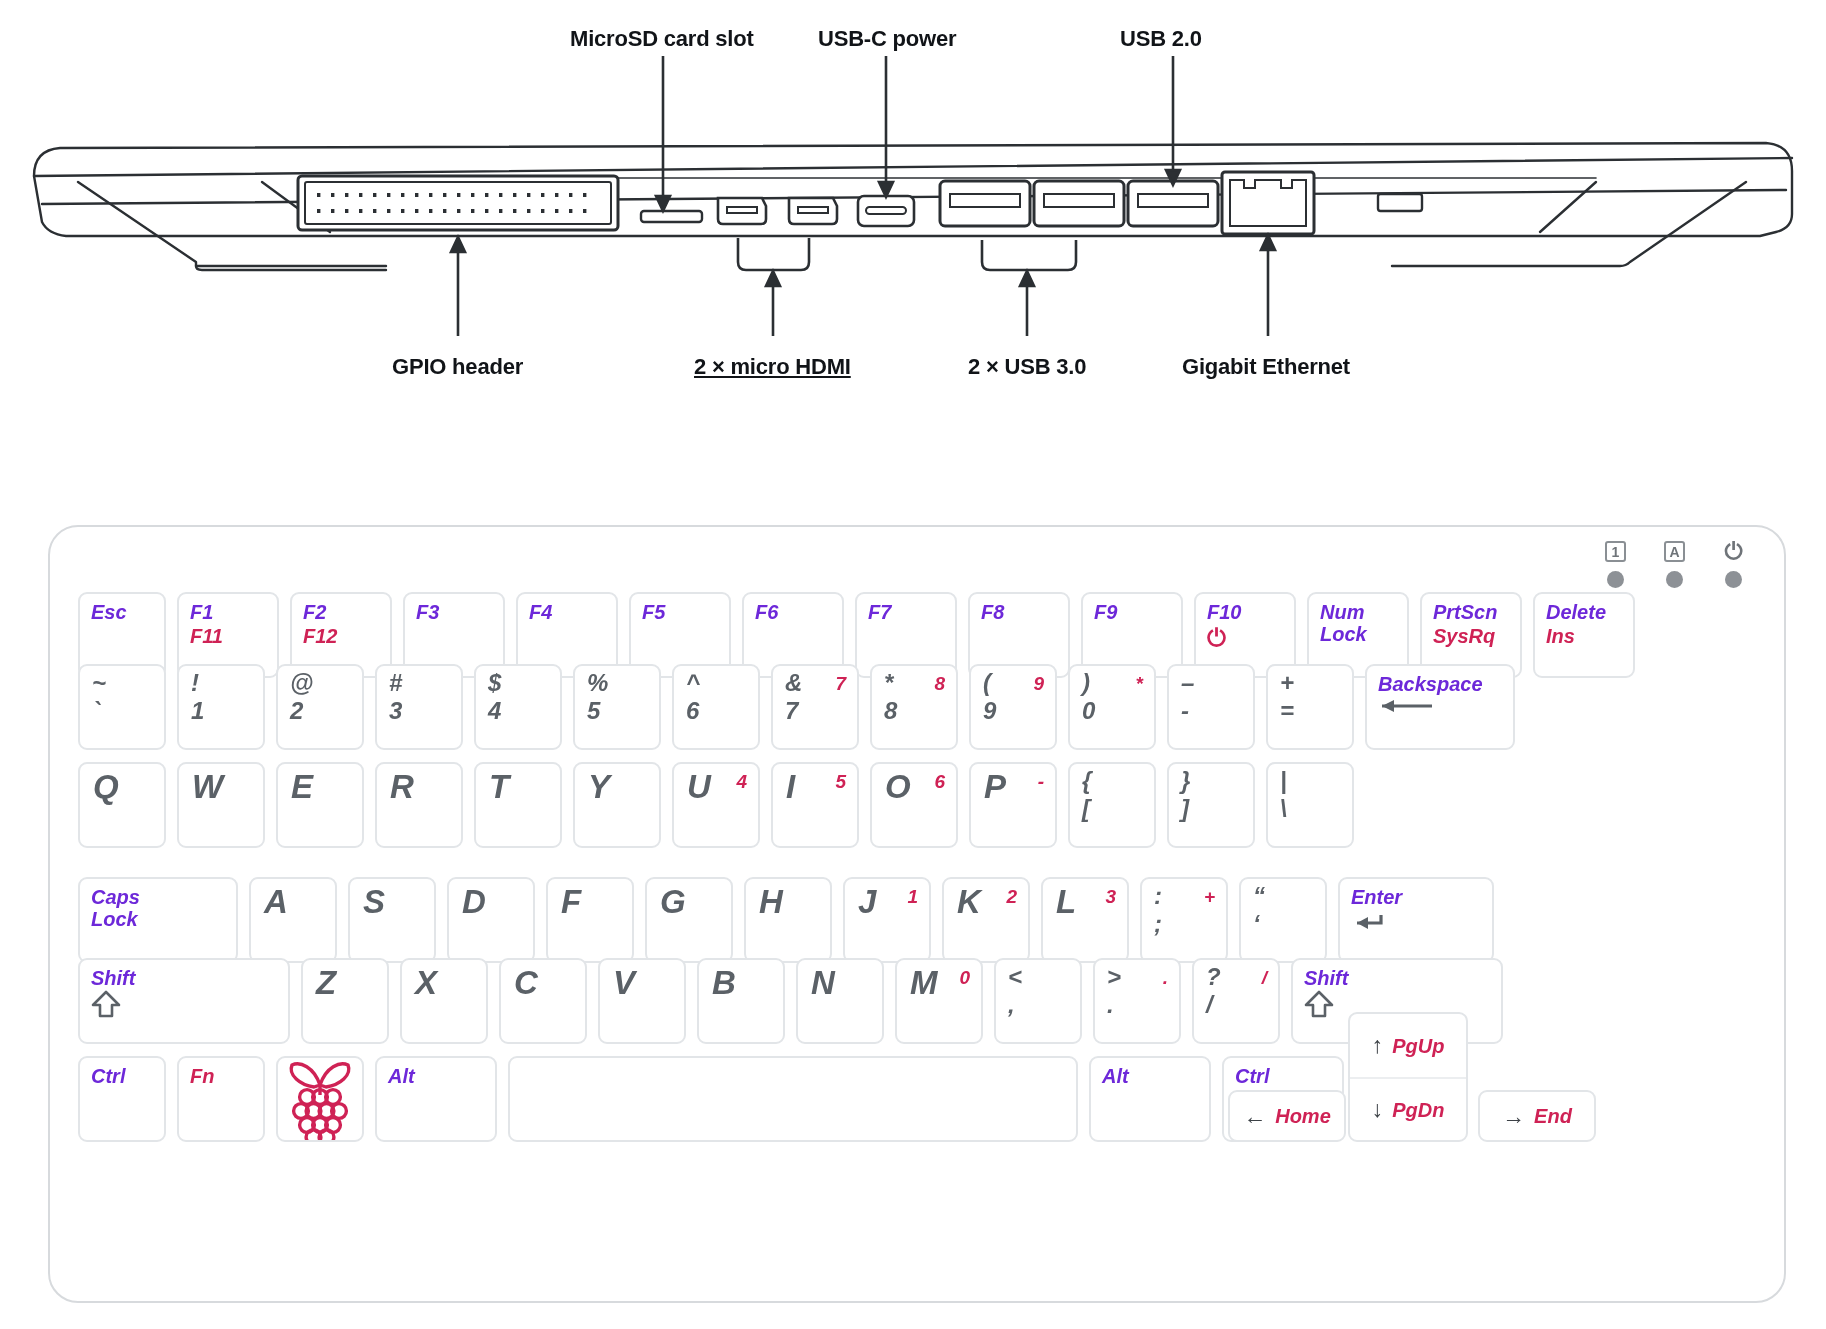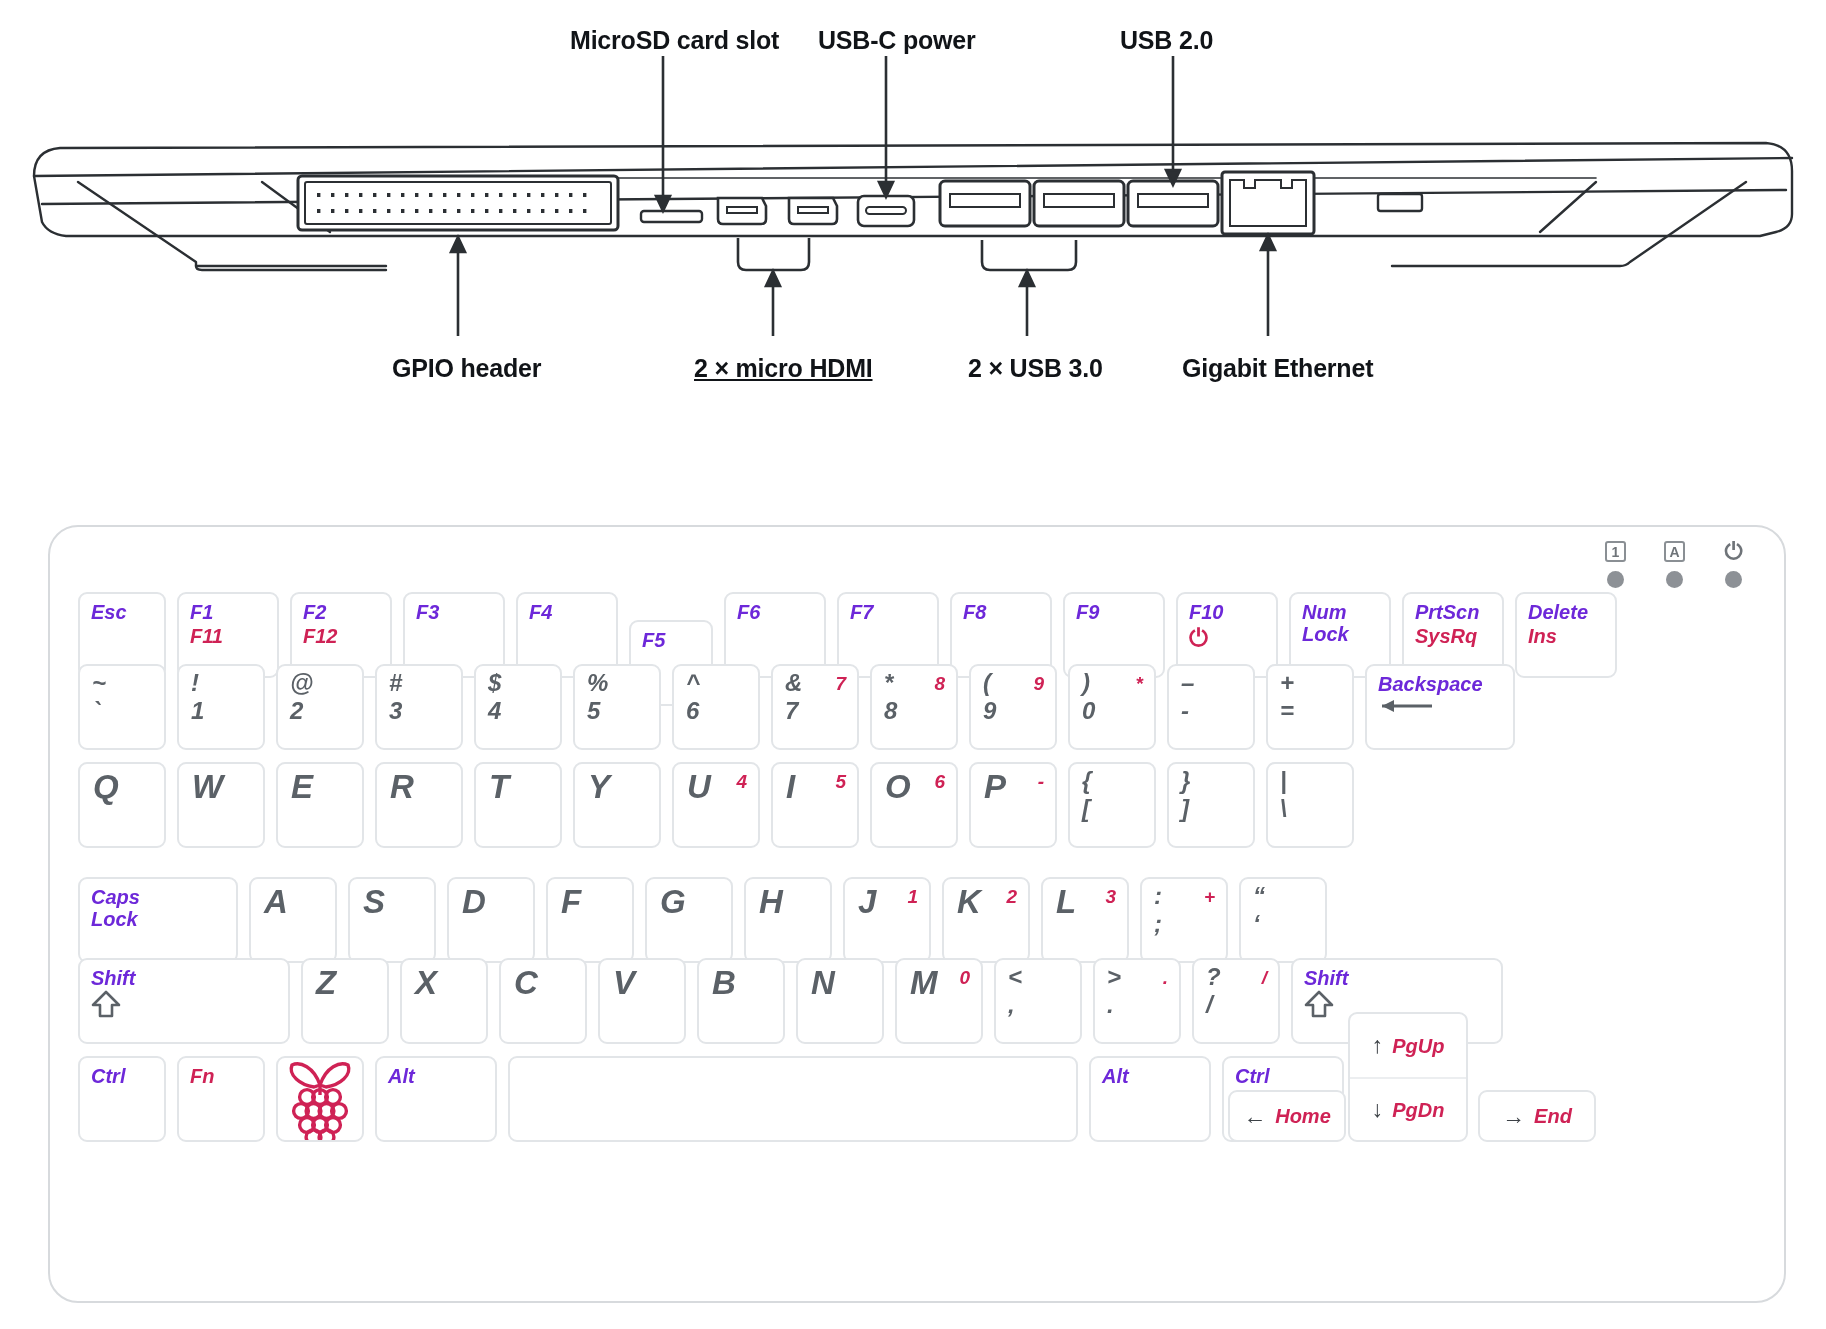--- a/index.html
+++ b/index.html
@@ -13,21 +13,21 @@
     overflow:hidden;
   }
 
   
   #device-diagram { position:absolute; left:0; top:0; width:1826px; height:460px; }
   #device-diagram svg { display:block; }
 
   .callout-label {
     position:absolute;
     font-weight:bold;
-    font-size:25px;
+    font-size:22px;
     color:#111418;
     white-space:nowrap;
     letter-spacing:-0.2px;
   }
 
   
   #keyboard {
     position:absolute;
     left:48px; top:525px;
     width:1738px; height:778px;
@@ -313,21 +313,21 @@
       <div class="key" style="width: 102px; height: 86px; margin-right: 11px;">
         <div class="tl">F2</div>
         <div class="red-sub">F12</div>
       </div>
       <div class="key" style="width: 102px; height: 86px; margin-right: 11px;">
         <div class="tl">F3</div>
       </div>
       <div class="key" style="width: 102px; height: 86px; margin-right: 11px;">
         <div class="tl">F4</div>
       </div>
-      <div class="key" style="width: 84px; height: 86px; margin-right: 11px; margin-top: 28px;">
+      <div class="key" style="width: 102px; height: 86px; margin-right: 11px;">
         <div class="tl">F5</div>
       </div>
       <div class="key" style="width: 102px; height: 86px; margin-right: 11px;">
         <div class="tl">F6</div>
       </div>
       <div class="key" style="width: 102px; height: 86px; margin-right: 11px;">
         <div class="tl">F7</div>
       </div>
       <div class="key" style="width: 102px; height: 86px; margin-right: 11px; padding-left: 41px;">
         <div class="tl">F8</div>
@@ -500,20 +500,27 @@
         <div class="tr">3</div>
       </div>
       <div class="key" style="width: 88px; height: 86px; margin-right: 11px;">
         <div class="sym-top">:</div>
         <div class="sym-bot">;</div>
         <div class="tr">+</div>
       </div>
       <div class="key" style="width: 88px; height: 86px; margin-right: 11px;">
         <div class="sym-top">“</div>
         <div class="sym-bot">‘</div>
+      </div>
+      <div class="key" style="width: 156px; height: 86px; margin-right: 11px;">
+        <div class="tl">Enter</div>
+        <div class="glyph"><svg width="36" height="24" viewBox="0 0 36 24" xmlns="http://www.w3.org/2000/svg">
+            <path d="M30 6 L30 14 L6 14" stroke="#5b6167" stroke-width="3.2" fill="none"></path>
+            <path d="M6 14 L17 8 L17 20 Z" fill="#5b6167"></path>
+          </svg></div>
       </div>
     </div>
   <div class="krow" id="row-shift" style="left:28px; top:431px;">
       <div class="key" style="width: 212px; height: 86px; margin-right: 11px;">
         <div class="tl">Shift</div>
         <div class="glyph"><svg width="30" height="28" viewBox="0 0 30 28" xmlns="http://www.w3.org/2000/svg">
             <path d="M15 2 L28 15 L21 15 L21 26 L9 26 L9 15 L2 15 Z" stroke="#5b6167" stroke-width="2.6" fill="none" stroke-linejoin="round"></path>
           </svg></div>
       </div>
       <div class="key" style="width: 88px; height: 86px; margin-right: 11px;">

